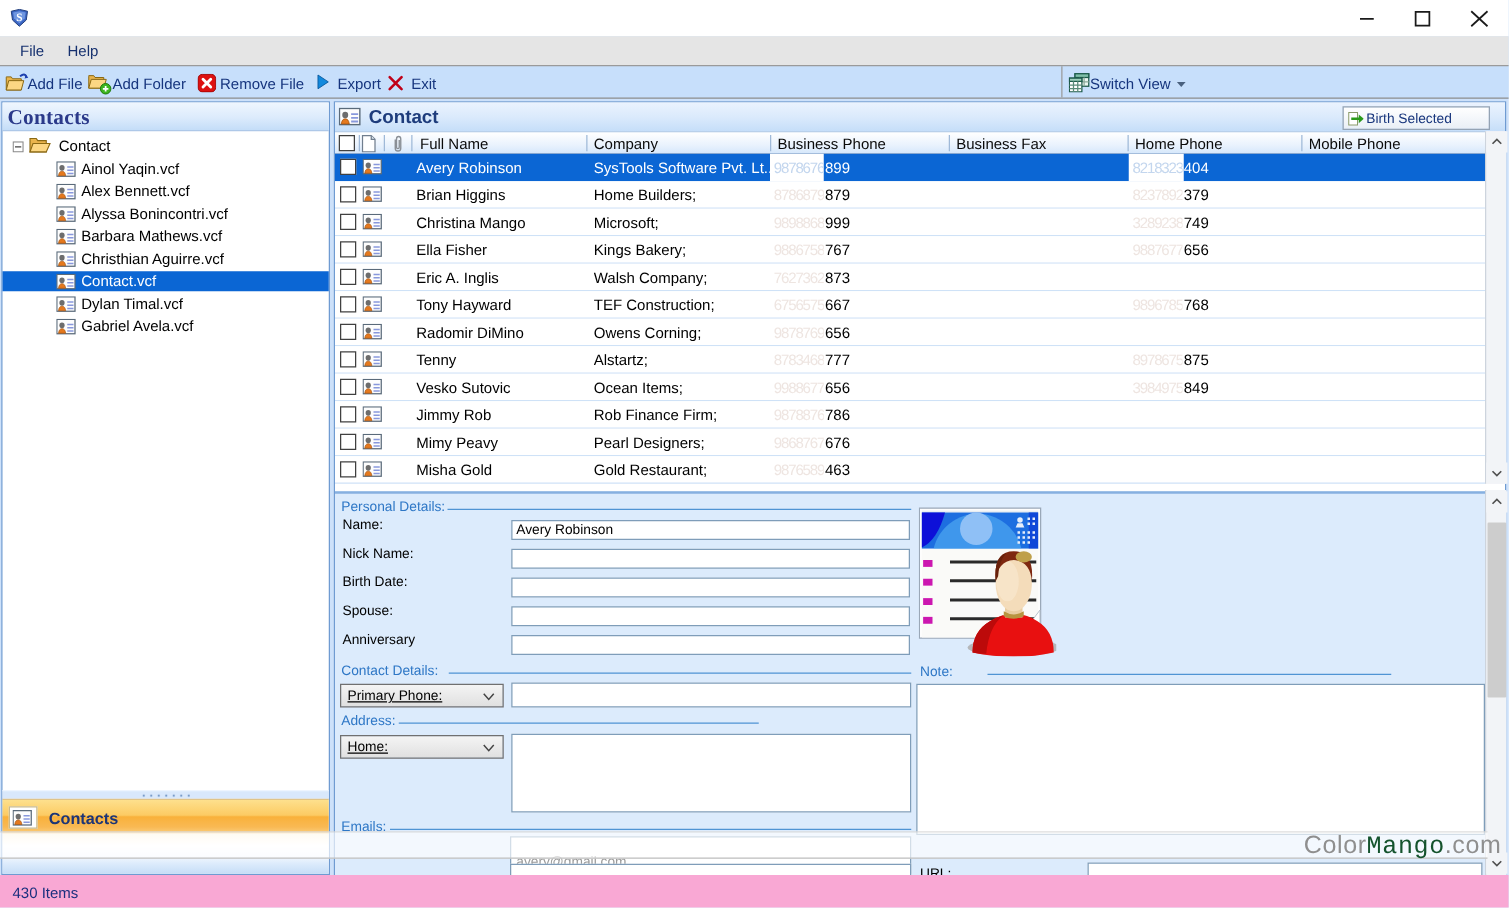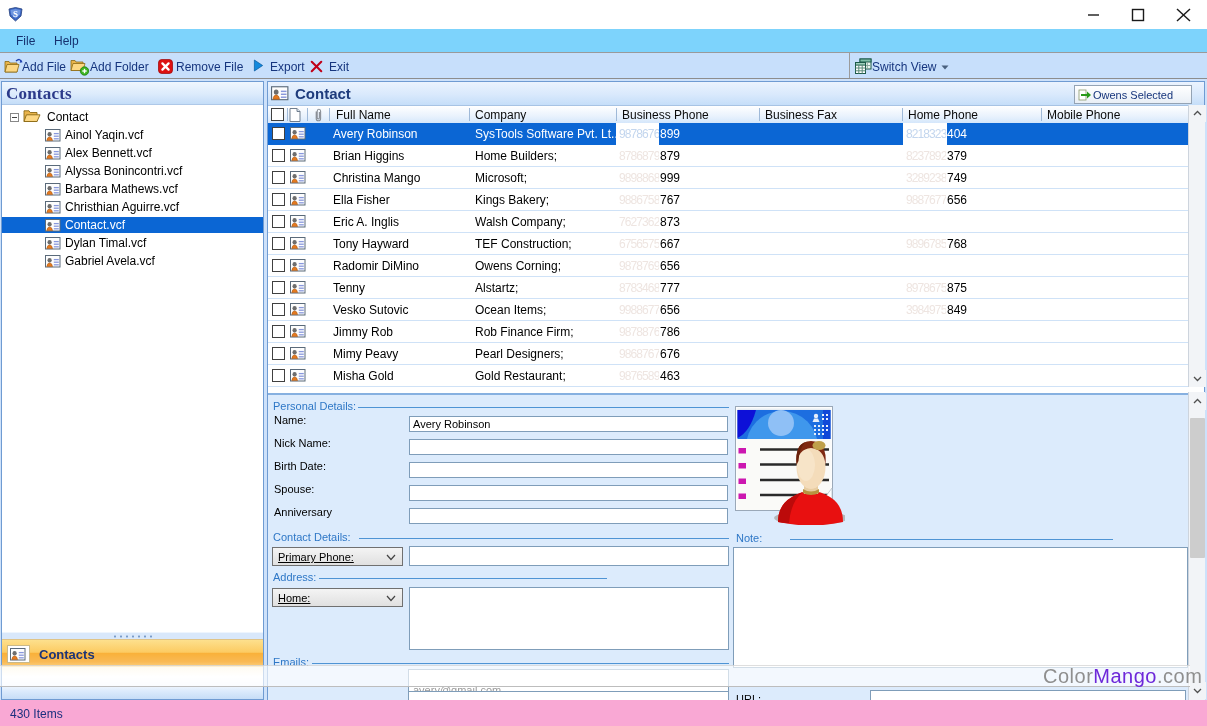--- a/index.html
+++ b/index.html
@@ -3,21 +3,21 @@
 <meta charset="utf-8">
 <style>
 * { margin:0; padding:0; box-sizing:border-box; }
 html,body { width:1207px; height:726px; overflow:hidden; }
 body { font-family:"Liberation Sans", sans-serif; font-size:12px; position:relative; background:#cde1fa; }
 .abs { position:absolute; }
 
 #titlebar { left:0; top:0; width:1207px; height:29px; background:#fff; }
 #titletext { left:29px; top:8px; color:#000; font-size:12px; }
 
-#menubar { left:0; top:29px; width:1207px; height:23px; background:#7dd3fc; color:#16316f; }
+#menubar { left:0; top:29px; width:1207px; height:23px; background:#e5e5e5; color:#16316f; }
 #menubar span { position:absolute; top:5px; }
 
 #toolbar { left:0; top:52px; width:1207px; height:27px; background:#c7dffb; border-top:1px solid #9a9a9a; border-bottom:1px solid #8d8d8d; color:#16357e; }
 .tbtxt { position:absolute; top:7px; font-size:12px; }
 .tbico { position:absolute; }
 
 #lpanel { left:1px; top:81px; width:263px; height:619px; border:1px solid #6f9bd2; background:#fff; }
 #lhead { left:0; top:0; width:261px; height:23px; background:linear-gradient(#eff6fe,#dcebfc 55%,#c4ddf8); border-bottom:1px solid #aec8e8; }
 #lhead b { position:absolute; left:4px; top:2px; font-family:"Liberation Serif", serif; font-size:17px; color:#2b3a8a; letter-spacing:0.2px; }
 .trow { position:absolute; height:18px; line-height:18px; color:#000; white-space:nowrap; }
@@ -50,21 +50,21 @@
 #dpane { left:0; top:311px; width:920px; height:307px; background:#dcebfc; border-top:2px solid #86b0e0; overflow:hidden; }
 .slabel { position:absolute; color:#2e77c6; font-size:11px; white-space:nowrap; }
 .sline { position:absolute; height:1px; background:#4f94d4; }
 .flabel { position:absolute; color:#000; font-size:11px; white-space:nowrap; }
 .field { position:absolute; background:#fff; border:1px solid #7f9db9; font-size:11px; color:#000; }
 .dsel { position:absolute; width:131px; height:19px; background:linear-gradient(#f4f4f4,#e0e0e0); border:1px solid #707070; font-size:11px; color:#000; }
 .dsel span { position:absolute; left:5px; top:3px;text-decoration:underline; }
 
 #wmband { left:0; top:665px; width:1190px; height:22px; background:rgba(255,255,255,0.65); border-top:1px solid rgba(190,190,190,0.5); border-bottom:1px solid #bdbdbd; }
 #wmtext { left:1043px; top:665px; font-size:20px; color:#8f8f8f; letter-spacing:0.5px; }
-#wmtext .mg { color:#6d28d9; }
+#wmtext .mg { color:#14532d;font-family:Liberation Mono, monospace; }
 
 #status { left:0; top:700px; width:1207px; height:32px; background:#f9a8d4; color:#1a2f7e; }
 #status span { position:absolute; left:10px; top:7px; font-size:12px; }
 </style>
 </head>
 <body>
 <div class="abs" id="titlebar">
   <svg class="abs" style="left:8px;top:7px" width="15" height="15" viewBox="0 0 15 15">
     <polygon points="1,2 7.5,0.5 14,2 13,9 7.5,14 2,9" fill="#3b66c4" stroke="#24407e" stroke-width="0.8"></polygon>
     <polygon points="2.5,3 7.5,2 12.5,3 11.8,7.5 7.5,11.5 3.2,7.5" fill="#6f96e0"></polygon>
@@ -207,21 +207,21 @@
     <svg class="abs" style="left:3px;top:4px" width="18" height="15" viewBox="0 0 16 13">
         <use href="#vc"></use>
       </svg>
     <b>Contact</b>
     <div class="abs" id="exportsel">
       <svg class="abs" style="left:3px;top:3px" width="13" height="12" viewBox="0 0 13 12">
         <rect x="1" y="1" width="7" height="10" fill="#fff" stroke="#8a9a6a" stroke-width="0.8"></rect>
         <line x1="3" y1="6" x2="10" y2="6" stroke="#2a9a1a" stroke-width="2"></line>
         <polygon points="9,2.5 13,6 9,9.5" fill="#2a9a1a"></polygon>
       </svg>
-      <span>Owens Selected</span>
+      <span>Birth Selected</span>
     </div>
   </div>
   <div class="abs" id="thead">
     <div class="cbx" style="left:3px;top:2px"></div>
     <svg class="abs" style="left:21px;top:2px" width="12" height="14" viewBox="0 0 12 14">
       <path d="M1,0.5 L8,0.5 L11,3.5 L11,13.5 L1,13.5 Z" fill="#fff" stroke="#707e8e"></path>
       <path d="M8,0.5 L8,3.5 L11,3.5" fill="#dde6ee" stroke="#707e8e"></path>
     </svg>
     <svg class="abs" style="left:46px;top:2px" width="9" height="14" viewBox="0 0 9 14">
       <path d="M2.2,3.5 L2.2,10.5 Q2.2,12.8 4.4,12.8 Q6.6,12.8 6.6,10.5 L6.6,3.2 Q6.6,1.2 4.9,1.2 Q3.2,1.2 3.2,3.2 L3.2,9.8 Q3.2,10.9 4.3,10.9 Q5.4,10.9 5.4,9.8 L5.4,4" fill="none" stroke="#8a8f96" stroke-width="1.1"></path>

